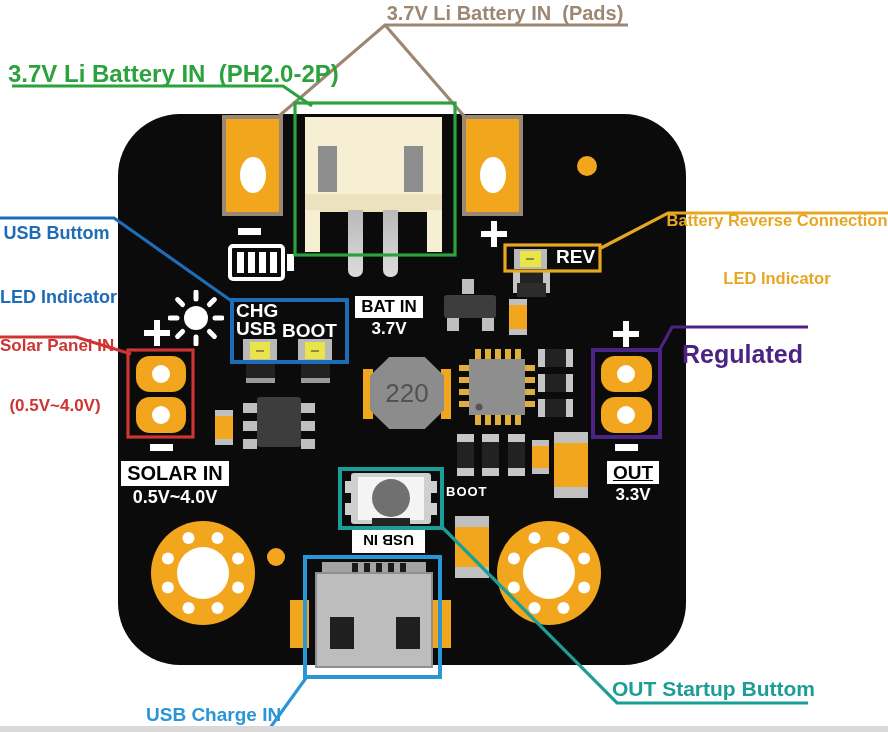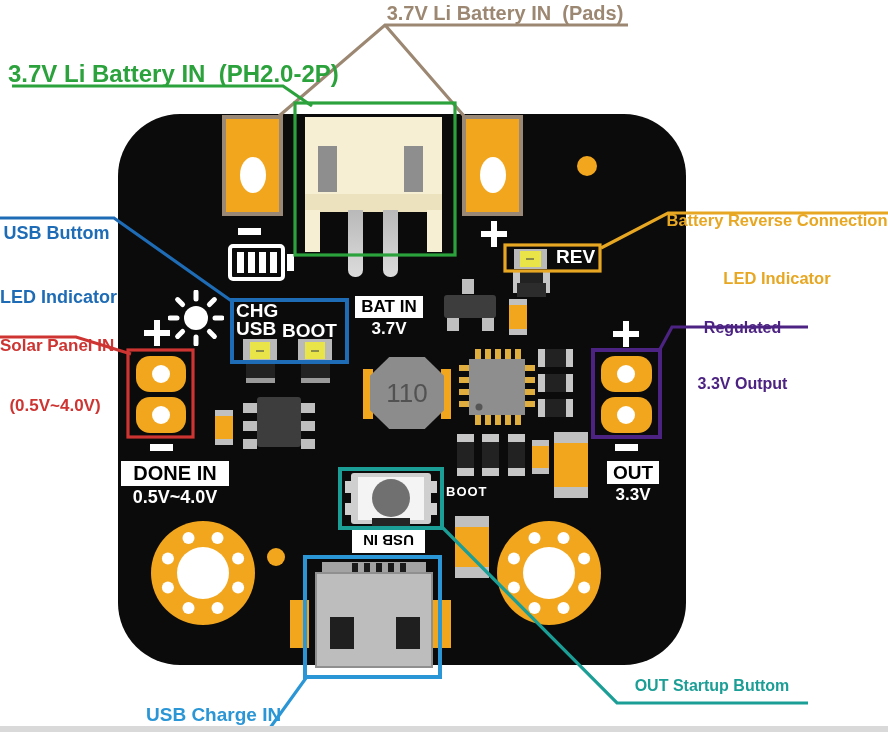--- a/index.html
+++ b/index.html
@@ -149,37 +149,37 @@
         <line x1="41.4" y1="14.6" x2="46.4" y2="9.6"></line>
     </g>
   </svg>
 
   <div class="abs" style="left:136px;top:356px;width:50px;height:36px;background:var(--c-orange);border-radius:14px;"></div>
   <div class="abs" style="left:152px;top:365px;width:18px;height:18px;background:#fff;border-radius:50%;"></div>
   <div class="abs" style="left:136px;top:397px;width:50px;height:36px;background:var(--c-orange);border-radius:14px;"></div>
   <div class="abs" style="left:152px;top:406px;width:18px;height:18px;background:#fff;border-radius:50%;"></div>
   <div class="minus" style="left:150px;top:444px;"></div>
 
-  <div class="invblock" style="left:121px;top:461px;width:108px;height:25px;font-size:20px;">DONE IN</div>
+  <div class="invblock" style="left:121px;top:461px;width:108px;height:25px;font-size:20px;">SOLAR IN</div>
   <div class="silk" style="left:116px;top:487px;width:118px;text-align:center;font-size:18px;">0.5V~4.0V</div>
 
   <div class="ocap" style="left:215px;top:410px;width:18px;height:35px;"></div>
 
   <div class="abs soic-leg" style="left:243px;top:403px;"></div>
   <div class="abs soic-leg" style="left:243px;top:421px;"></div>
   <div class="abs soic-leg" style="left:243px;top:439px;"></div>
   <div class="abs soic-leg" style="left:301px;top:403px;"></div>
   <div class="abs soic-leg" style="left:301px;top:421px;"></div>
   <div class="abs soic-leg" style="left:301px;top:439px;"></div>
   <div class="abs soic-body"></div>
 
   <div class="abs ind-term" style="left:363px;"></div>
   <div class="abs ind-term" style="left:441px;"></div>
   <div class="abs inductor">
-    <span>110</span>
+    <span>220</span>
   </div>
 
   <div class="abs sot-leg" style="left:462px;top:279px;"></div>
   <div class="abs sot-leg" style="left:447px;top:316px;"></div>
   <div class="abs sot-leg" style="left:482px;top:316px;"></div>
   <div class="abs sot-body"></div>
 
   <div class="ocap" style="left:509px;top:299px;width:18px;height:36px;"></div>
 
   <svg class="abs" style="left:459px;top:349px;" width="76" height="76" viewBox="0 0 76 76">
@@ -221,21 +221,21 @@
   <div class="plus" style="left:613px;top:321px;">
       <i class="h"></i>
       <i class="v"></i>
     </div>
   <div class="abs" style="left:601px;top:356px;width:51px;height:36px;background:var(--c-orange);border-radius:14px;"></div>
   <div class="abs" style="left:617px;top:365px;width:18px;height:18px;background:#fff;border-radius:50%;"></div>
   <div class="abs" style="left:601px;top:397px;width:51px;height:36px;background:var(--c-orange);border-radius:14px;"></div>
   <div class="abs" style="left:617px;top:406px;width:18px;height:18px;background:#fff;border-radius:50%;"></div>
   <div class="minus" style="left:615px;top:444px;"></div>
 
-  <div class="invblock" style="left:607px;top:461px;width:52px;height:23px;font-size:19px;">OUT</div>
+  <div class="invblock" style="left:607px;top:461px;width:52px;height:23px;font-size:19px;text-decoration:underline;">OUT</div>
   <div class="silk" style="left:607px;top:485px;width:52px;text-align:center;font-size:17px;">3.3V</div>
 
   <div class="abs btn-tab" style="left:345px;top:481px;"></div>
   <div class="abs btn-tab" style="left:345px;top:503px;"></div>
   <div class="abs btn-tab" style="left:429px;top:481px;"></div>
   <div class="abs btn-tab" style="left:429px;top:503px;"></div>
   <div class="abs btn-bezel"></div>
   <div class="abs btn-face"></div>
   <div class="abs btn-bar"></div>
   <div class="abs btn-circle"></div>
@@ -310,21 +310,20 @@
     <div>LED Indicator</div>
   </div>
   <div class="lbl lbl-red" style="left:0px;top:296px;width:110px;font-size:17px;">
     <div>Solar Panel IN</div>
     <div>(0.5V~4.0V)</div>
   </div>
   <div class="lbl lbl-amber" style="left:666px;top:172px;width:222px;font-size:16.5px;">
     <div>Battery Reverse Connection</div>
     <div>LED Indicator</div>
   </div>
-  <div class="lbl lbl-purple" style="left:670px;top:281px;width:145px;font-size:16px;">
+  <div class="lbl lbl-purple" style="left:670px;top:281px;width:145px;font-size:25px;">
     <div>Regulated</div>
-    <div>3.3V Output</div>
-  </div>
-  <div class="lbl lbl-teal" style="left:612px;top:677px;width:200px;font-size:16px;">OUT Startup Buttom</div>
+  </div>
+  <div class="lbl lbl-teal" style="left:612px;top:677px;width:200px;font-size:21px;">OUT Startup Buttom</div>
   <div class="lbl lbl-lblue" style="left:146px;top:704px;width:126px;font-size:19px;">USB Charge IN</div>
 
   <div class="abs graybar"></div>
 </div>
 
 </body></html>

